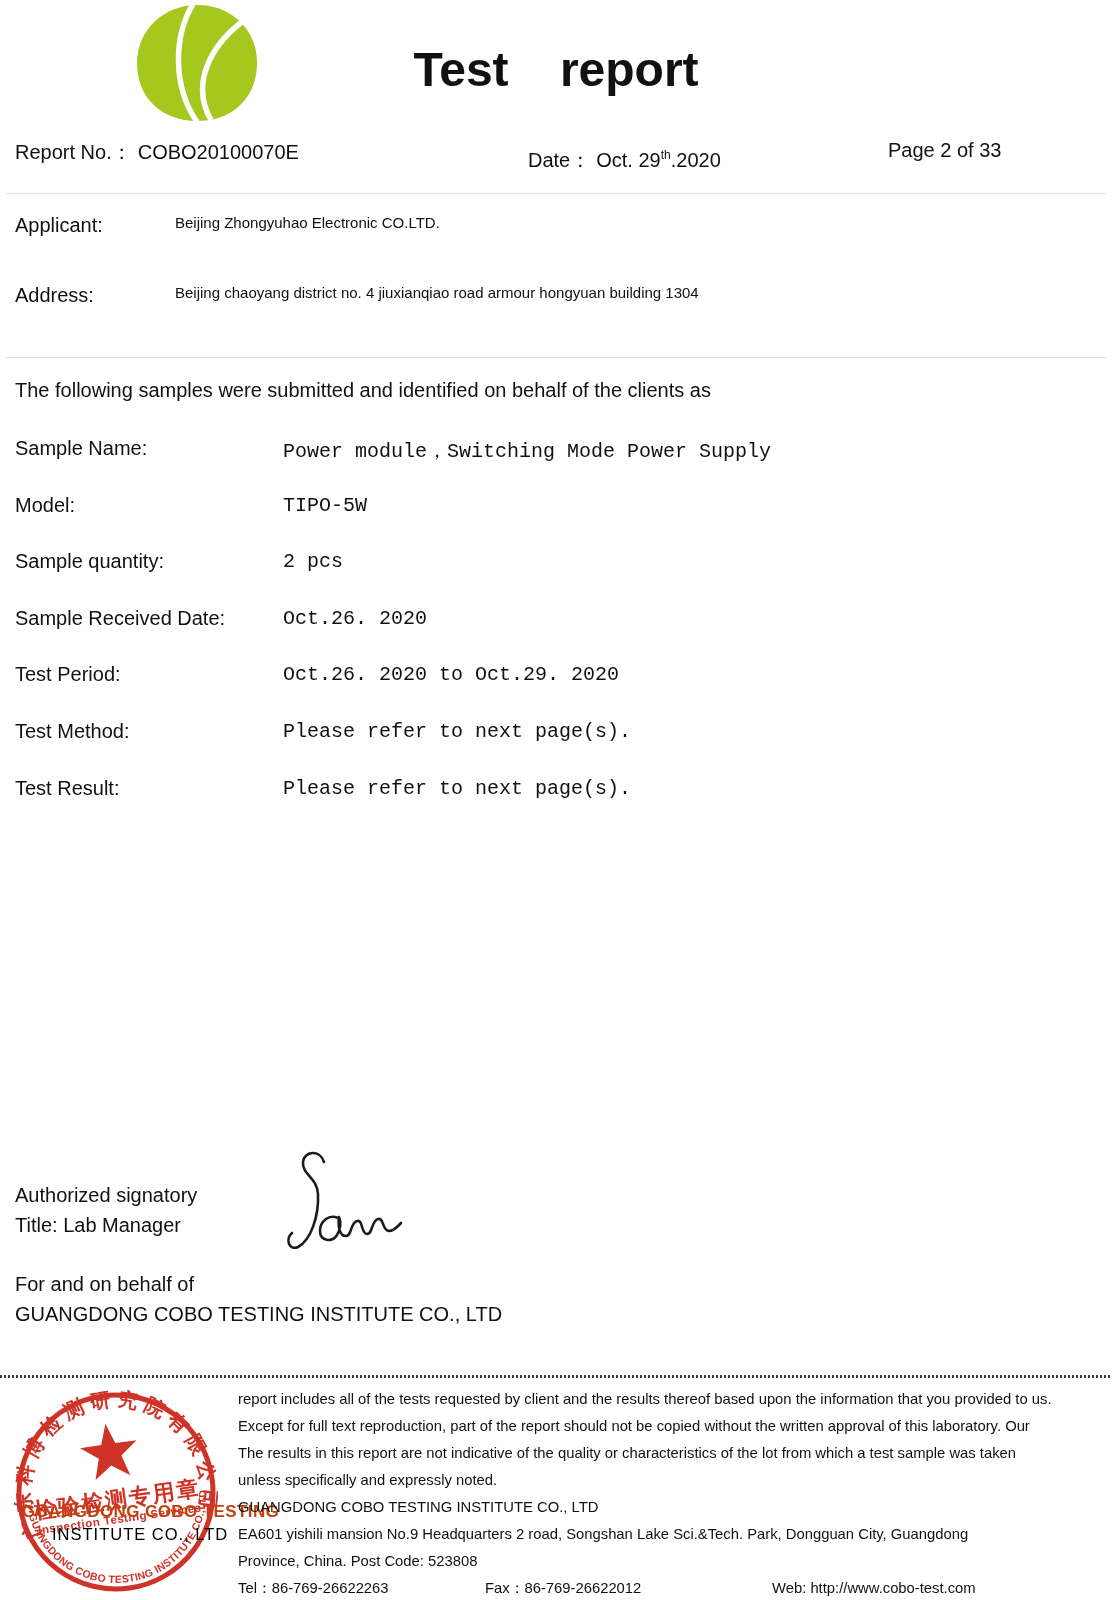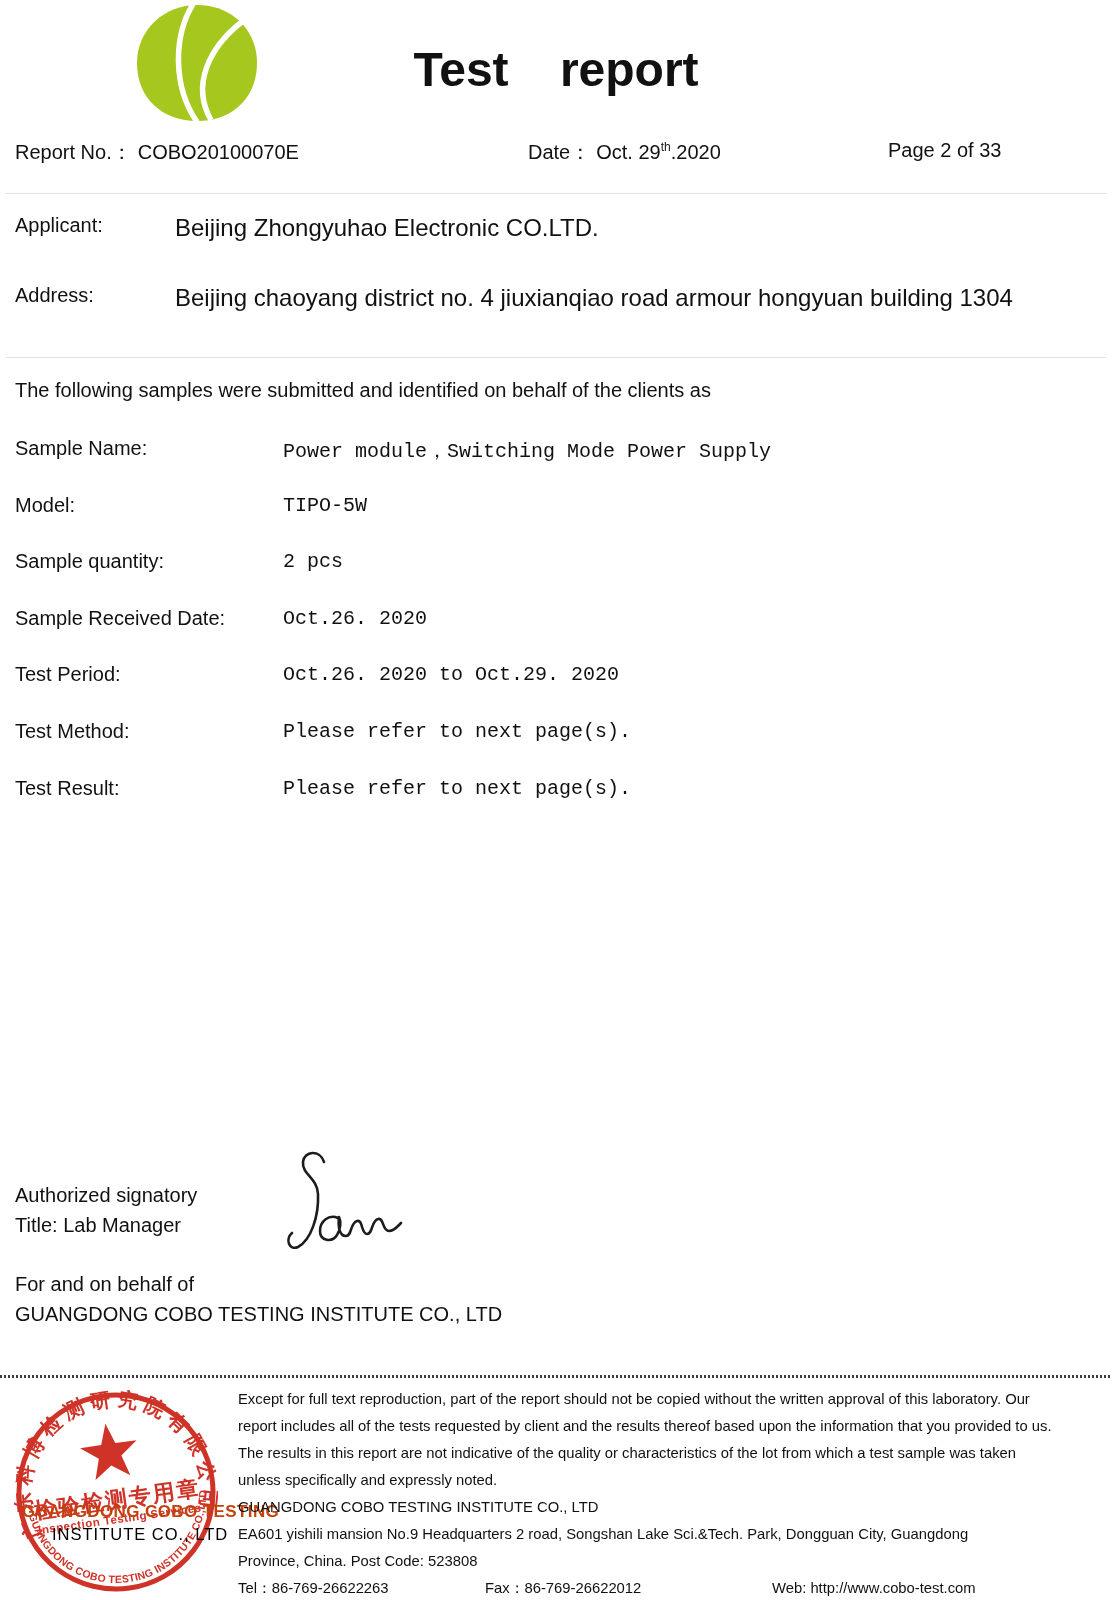--- a/index.html
+++ b/index.html
@@ -13,30 +13,30 @@
     background:#ffffff;color:var(--text-black);
     font-family:"Liberation Sans",sans-serif;
   }
   .abs{position:absolute;white-space:nowrap;}
   
   .logo{left:133px;top:3px;width:128px;height:120px;}
   .doc-title{left:0;top:42px;width:1112px;text-align:center;
     font-size:48px;font-weight:bold;word-spacing:38px;letter-spacing:0px;}
   .report-row{top:139px;left:0;width:1076px;height:26px;font-size:20px;}
   .rn{left:15px;}
-  .dt{left:528px;}
+  .dt{left:528px;margin-top:8px;}
   .pg{left:888px;}
   .lbl-gap{margin-left:6px;}
   sup{font-size:12px;}
   .rule{left:6px;width:1100px;border-top:1px solid #e2e2e2;height:0;}
   .rule1{top:193px;}
   .rule2{top:357px;}
   
   .party-label{left:15px;font-size:20px;}
-  .party-value{left:175px;font-size:24px;}
+  .party-value{left:175px;font-size:15px;}
   .row-applicant{top:214px;}
   .row-address{top:284px;}
   .intro{left:15px;top:379px;font-size:20px;}
   
   .fields{left:15px;top:437px;width:1082px;}
   .field-row{position:relative;height:56.6px;}
   .field-label{position:absolute;left:0;top:0;font-size:20px;white-space:nowrap;}
   .field-value{position:absolute;left:268px;top:0;font-size:20px;white-space:nowrap;font-family:Liberation Mono, monospace;}
   
   .sig-auth{left:15px;top:1184px;font-size:20px;}
@@ -154,22 +154,22 @@
       <textPath href="#arcBottom" startOffset="50%">GUANGDONG COBO TESTING INSTITUTE CO.,LTD</textPath>
     </text>
   </g>
 </svg>
 
 <div class="abs stamp-ov1">GUANGDONG COBO TESTING</div>
 <div class="abs stamp-ov2">INSTITUTE CO., LTD</div>
 
 <div class="abs footer">
   <div>
+      <div class="fline">report includes all of the tests requested by client and the results thereof based upon the information that you provided to us.</div>
       <div class="fline">Except for full text reproduction, part of the report should not be copied without the written approval of this laboratory. Our</div>
-      <div class="fline">report includes all of the tests requested by client and the results thereof based upon the information that you provided to us.</div>
       <div class="fline">The results in this report are not indicative of the quality or characteristics of the lot from which a test sample was taken</div>
       <div class="fline">unless specifically and expressly noted.</div>
     </div>
   <div class="fline">GUANGDONG COBO TESTING INSTITUTE CO., LTD</div>
   <div class="fline">EA601 yishili mansion No.9 Headquarters 2 road, Songshan Lake Sci.&amp;Tech. Park, Dongguan City, Guangdong</div>
   <div class="fline">Province, China. Post Code: 523808</div>
   <div class="telrow">
     <span class="tel">Tel：86-769-26622263</span>
     <span class="fax">Fax：86-769-26622012</span>
     <span class="web">Web: http://www.cobo-test.com</span>

